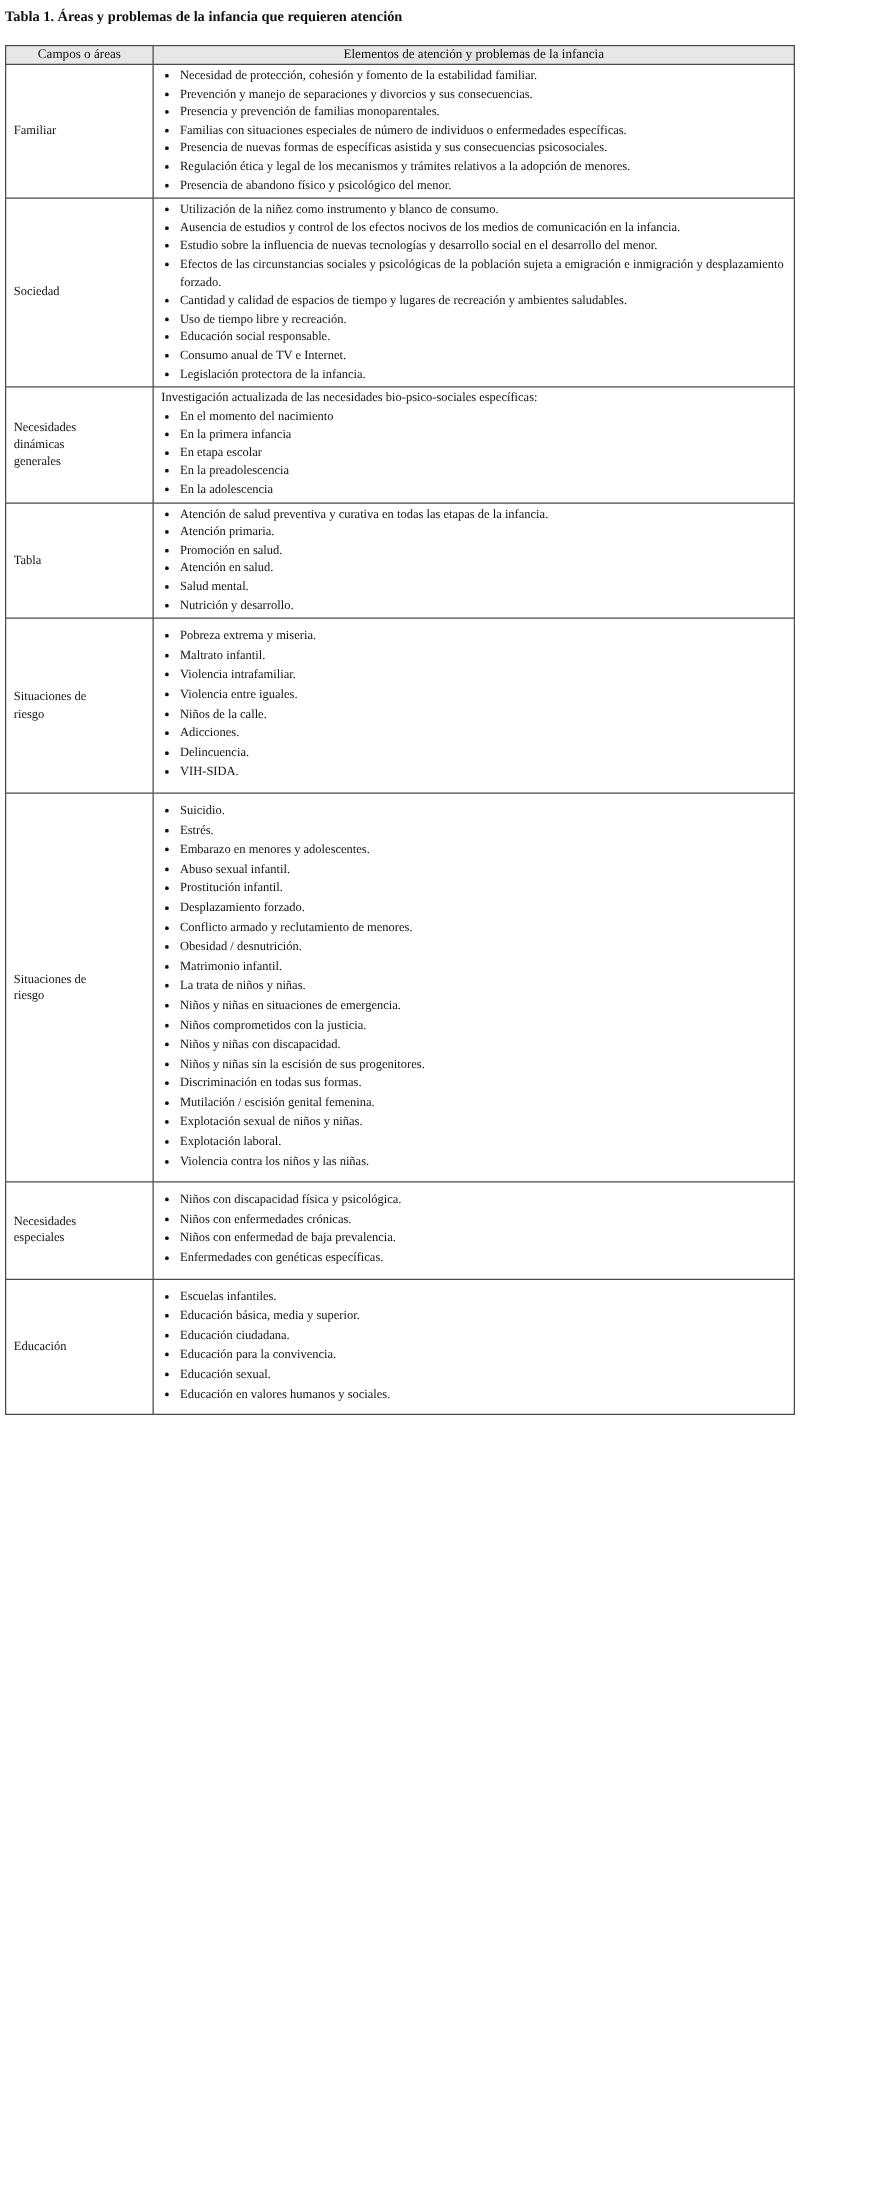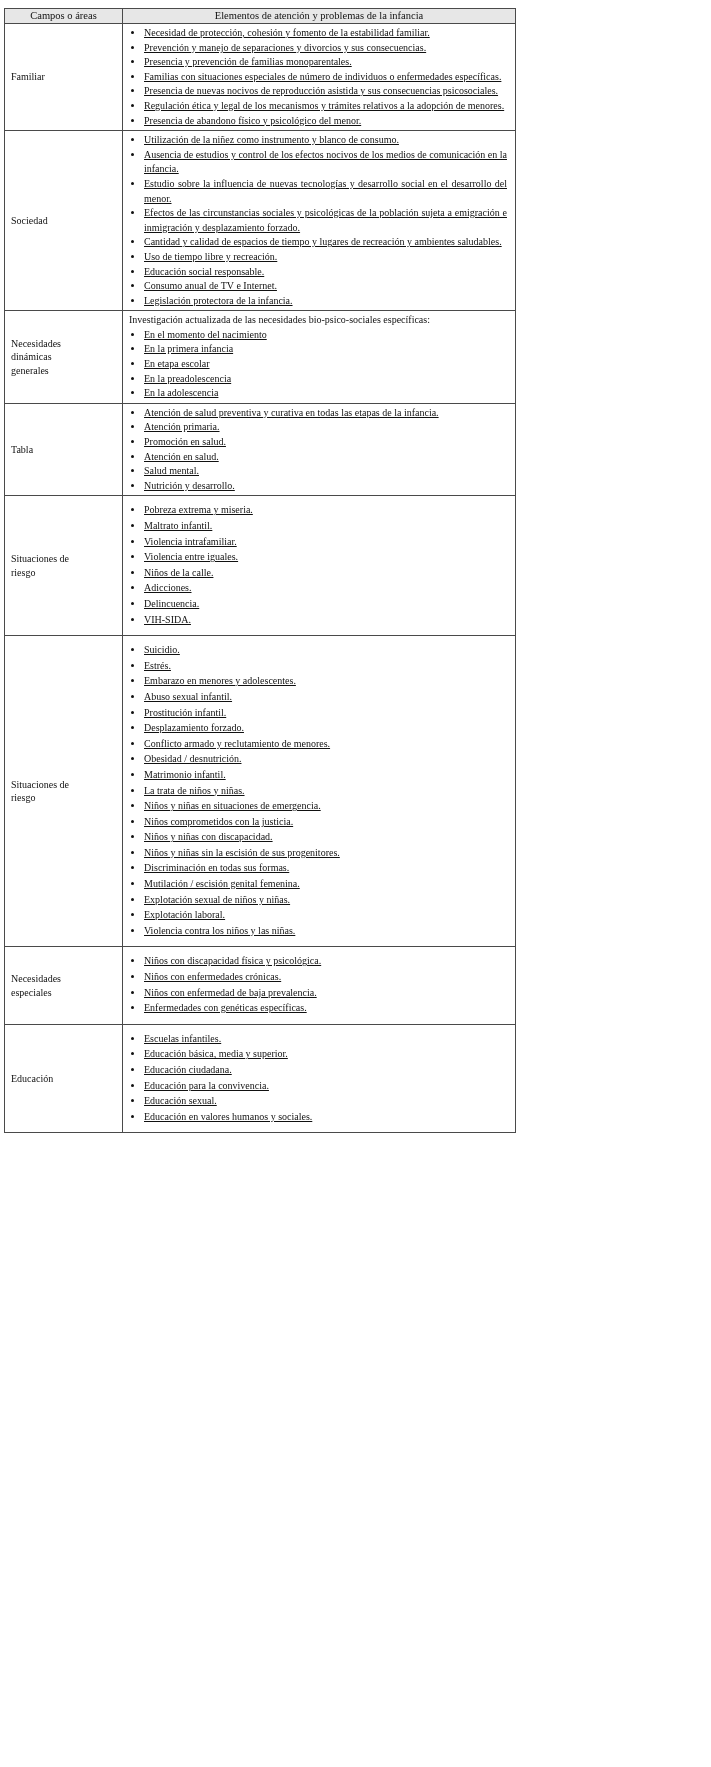--- a/index.html
+++ b/index.html
@@ -19,21 +19,21 @@
   .page { padding: 8px 0 0 4px; }
 
   .table-title {
     font-size: 11.5px;
     font-weight: bold;
     margin: 0 0 16px 0;
   }
 
   table.areas-table {
     border-collapse: collapse;
-    width: 512px;
+    width: 632px;
     table-layout: fixed;
   }
   .areas-table th,
   .areas-table td { border: 1px solid var(--border); }
 
   .areas-table thead th {
     background: var(--header-background);
     font-weight: normal;
     font-size: 10.5px;
     line-height: 12px;
@@ -59,34 +59,34 @@
     font-size: 10px;
   }
   .items-intro {
     line-height: 14.6px;
     padding-left: 2px;
   }
   ul.items-list {
     margin: 0;
     padding: 0 0 0 17px;
     list-style: disc;
-    text-decoration: underline;
   }
   .items-list li {
     line-height: 14.6px;
     text-align: justify;
     padding-right: 2px;
   }
   tr.loose td.items-cell { padding-top: 7px; padding-bottom: 7px; }
   tr.loose .items-list li { margin-bottom: 1px; }
 </style>
 </head>
 <body>
 
 <div class="page">
+  <h1 class="table-title">Tabla 1. Áreas y problemas de la infancia que requieren atención</h1>
 
   <table class="areas-table">
     <colgroup>
       <col class="col-area">
       <col class="col-items">
     </colgroup>
     <thead>
       <tr>
         <th>Campos o áreas</th>
         <th>Elementos de atención y problemas de la infancia</th>
@@ -96,21 +96,21 @@
         <tr>
           <td class="area-cell">
             <div class="area-label">Familiar</div>
           </td>
           <td class="items-cell">
             <ul class="items-list">
               <li>Necesidad de protección, cohesión y fomento de la estabilidad familiar.</li>
               <li>Prevención y manejo de separaciones y divorcios y sus consecuencias.</li>
               <li>Presencia y prevención de familias monoparentales.</li>
               <li>Familias con situaciones especiales de número de individuos o enfermedades específicas.</li>
-              <li>Presencia de nuevas nocivos de reproducción asistida y sus consecuencias psicosociales.</li>
+              <li>Presencia de nuevas formas de específicas asistida y sus consecuencias psicosociales.</li>
               <li>Regulación ética y legal de los mecanismos y trámites relativos a la adopción de menores.</li>
               <li>Presencia de abandono físico y psicológico del menor.</li>
             </ul>
           </td>
         </tr>
         <tr>
           <td class="area-cell">
             <div class="area-label">Sociedad</div>
           </td>
           <td class="items-cell">

